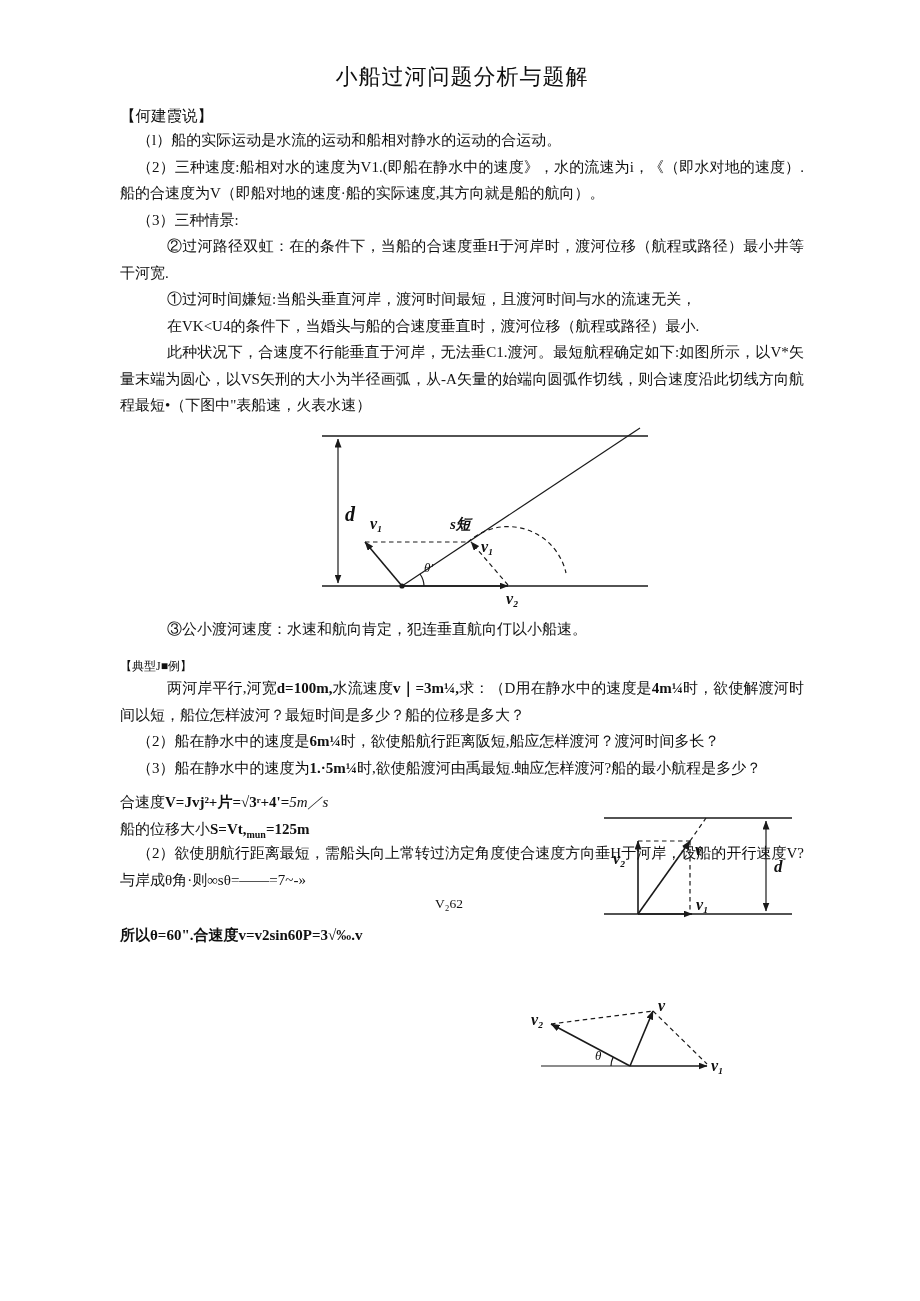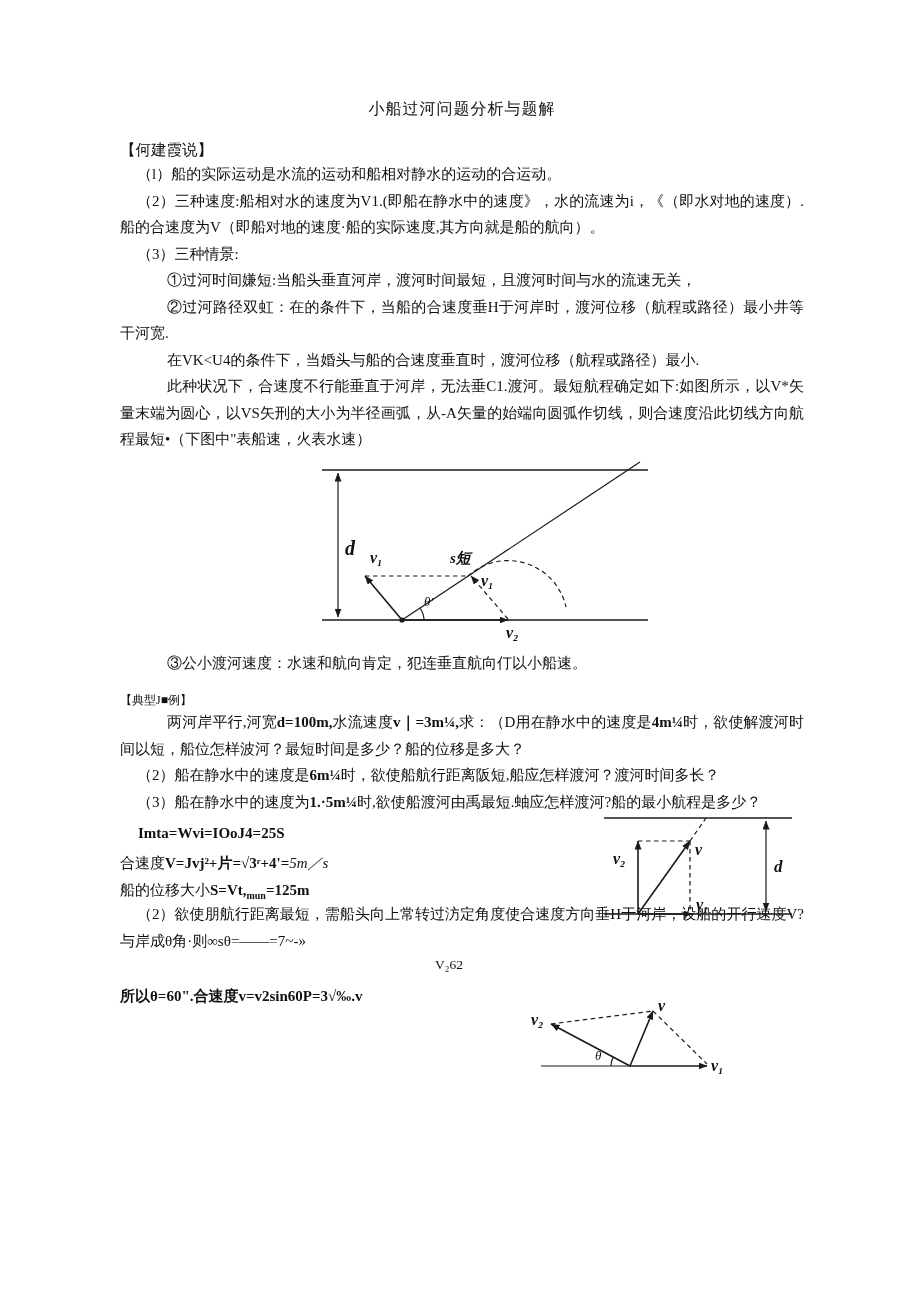--- a/index.html
+++ b/index.html
@@ -1,20 +1,20 @@
 <!DOCTYPE html>
 <html><head>
 <meta charset="utf-8">
 <style>
   html,body{margin:0;padding:0;}
   body{width:920px;height:1301px;background:#ffffff;position:relative;overflow:hidden;
        font-family:"Liberation Serif","DejaVu Serif",serif;color:#101010;}
   .content{position:absolute;left:120px;top:0;width:684px;}
-  .title{margin-top:99px;text-align:center;font-size:16px;letter-spacing:1px;}
-  .sec-header{font-size:15.5px;margin-top:20px;}
+  .title{margin-top:62px;text-align:center;font-size:22px;letter-spacing:1px;}
+  .sec-header{font-size:15.5px;margin-top:14px;}
   p.body{font-size:15px;line-height:26.5px;margin:0;text-align:justify;}
   .in1{text-indent:17px;}
   .in2{text-indent:47px;}
   .b{font-weight:bold;}
   .it{font-style:italic;}
   .diag1-wrap{margin:3px 0 2px 198px;width:336px;height:192px;}
   svg{display:block;}
   svg line,svg path{stroke:#1a1a1a;fill:none;}
   .mk{fill:#1a1a1a;stroke:none;}
   .bank{stroke-width:1.7;}
@@ -46,22 +46,22 @@
 
 <div class="page">
   <div class="content">
 
     <div class="title">小船过河问题分析与题解</div>
 
     <div class="sec-header">【何建霞说】</div>
     <p class="body in1">（l）船的实际运动是水流的运动和船相对静水的运动的合运动。</p>
     <p class="body in1">（2）三种速度:船相对水的速度为V1.(即船在静水中的速度》，水的流速为i，《（即水对地的速度）.船的合速度为V（即船对地的速度·船的实际速度,其方向就是船的航向）。</p>
     <p class="body in1">（3）三种情景:</p>
+    <p class="body in2">②过河路径双虹：在的条件下，当船的合速度垂H于河岸时，渡河位移（航程或路径）最小井等干河宽.</p>
     <p class="body in2">①过河时间嫌短:当船头垂直河岸，渡河时间最短，且渡河时间与水的流速无关，</p>
-    <p class="body in2">②过河路径双虹：在的条件下，当船的合速度垂H于河岸时，渡河位移（航程或路径）最小井等干河宽.</p>
     <p class="body in2">在VK&lt;U4的条件下，当婚头与船的合速度垂直时，渡河位移（航程或路径）最小.</p>
     <p class="body in2">此种状况下，合速度不行能垂直于河岸，无法垂C1.渡河。最短航程确定如下:如图所示，以V*矢量末端为圆心，以VS矢刑的大小为半径画弧，从-A矢量的始端向圆弧作切线，则合速度沿此切线方向航程最短•（下图中"表船速，火表水速）</p>
 
     <div class="diag1-wrap">
       <svg width="336" height="192" viewBox="0 0 336 192">
         <defs>
           <marker id="ar1" markerWidth="9" markerHeight="7" refX="8.5" refY="3.5" orient="auto" markerUnits="userSpaceOnUse">
             <path class="mk" d="M0,0 L9,3.5 L0,7 Z"></path>
           </marker>
           <marker id="ar1s" markerWidth="9" markerHeight="7" refX="0.5" refY="3.5" orient="auto" markerUnits="userSpaceOnUse">
@@ -92,21 +92,20 @@
 
     <div class="sec-header ex-header">【典型J■例】</div>
 
     <p class="body in2"><span>两河岸平行,河宽</span><span class="b">d=100m,</span><span>水流速度</span><span class="b">v｜=3m¼,</span><span>求：（D用在静水中的速度是</span><span class="b">4m¼</span><span>时，欲使解渡河时间以短，船位怎样波河？最短时间是多少？船的位移是多大？</span></p>
 
     <p class="body in1"><span>（2）船在静水中的速度是</span><span class="b">6m¼</span><span>时，欲使船航行距离阪短,船应怎样渡河？渡河时间多长？</span></p>
 
     <p class="body in1"><span>（3）船在静水中的速度为</span><span class="b">1.·5m¼</span><span>时,欲使船渡河由禹最短.蚰应怎样渡河?船的最小航程是多少？</span></p>
 
 
-    <p class="formula f1 b">Imta=Wvi=IOoJ4=25S</p>
 
     <p class="formula f2"><span>合速度</span><span class="b">V=Jvj²+片=√3ʳ+4'=</span><span class="it">5m／s</span></p>
 
     <p class="formula f3"><span>船的位移大小</span><span class="b">S=Vt,</span><sub class="b">mun</sub><span class="b">=125m</span></p>
 
     <p class="body in1">（2）欲使朋航行距离最短，需船头向上常转过汸定角度使合速度方向垂H于河岸，设船的开行速度V?与岸成θ角·则∞sθ=——=7~-»</p>
 
     <p class="formula v262">V₂62</p>
 
     <p class="formula f4 b">所以θ=60".合速度v=v2sin60P=3√‰.v</p>

